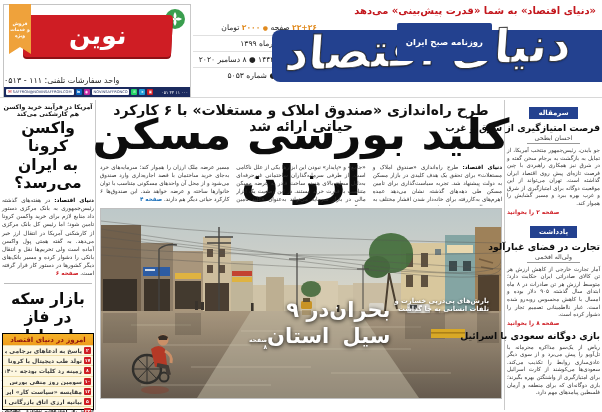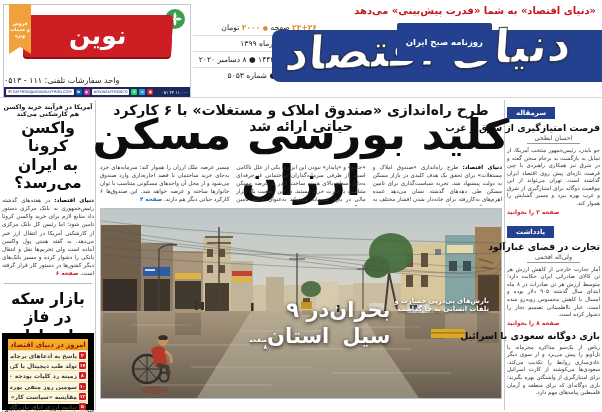--- a/index.html
+++ b/index.html
@@ -67,32 +67,32 @@
   .cap-kicker{font-size:6.8px;font-weight:bold;text-shadow:0 1px 3px rgba(0,0,0,.9);align-self:flex-start;}
   .cap-h{font-size:21px;font-weight:bold;line-height:1.25;text-shadow:0 1px 4px rgba(0,0,0,.9);align-self:flex-start;}
   .cap-ref{font-size:6px;font-weight:bold;text-shadow:0 1px 3px rgba(0,0,0,.9);align-self:flex-end;margin-top:1px;}
 
   
   .lcol{position:absolute;left:2px;top:100px;width:92px;}
   .l-kicker{font-size:6.3px;font-weight:bold;text-align:center;margin-top:3px;}
   .l-headline{font-size:15.5px;font-weight:bold;text-align:center;line-height:1.18;margin-top:2px;color:#0d0d0d;}
   .l-body{font-size:5.7px;line-height:1.42;text-align:justify;color:#333;margin-top:4px;}
   .l-div{height:1px;background:#bbb;margin:6px 2px;}
-  .todaybox{position:absolute;left:2px;top:333px;width:92px;height:77px;border:6px solid #000000;background:#fdf7e0;box-sizing:border-box;}
+  .todaybox{position:absolute;left:2px;top:333px;width:92px;height:77px;border:1px solid #000000;background:#fdf7e0;box-sizing:border-box;}
   .todayhead{height:11px;background:linear-gradient(#f6b32a,#ef9c1c);color:#8f130d;font-size:7px;font-weight:bold;
              display:flex;align-items:center;justify-content:center;}
   .trow{display:flex;align-items:center;gap:2px;height:9.2px;padding:0 2px;border-top:1px solid #efdda8;direction:rtl;}
   .trow:first-of-type{border-top:none;}
   .trow .t{flex:1;font-size:6px;font-weight:bold;color:#3a3a3a;text-align:right;white-space:nowrap;overflow:hidden;}
   .pbadge{width:7px;height:7px;background:#cf1d24;color:#fff;font-size:4.6px;font-weight:bold;border-radius:1px;
           display:flex;align-items:center;justify-content:center;flex:0 0 auto;}
 
   
   .rcol{position:absolute;left:507px;top:100px;width:93px;direction:rtl;}
-  .rbadge-wrap{text-align:left;}
+  .rbadge-wrap{text-align:center;}
   .rbadge{display:inline-block;background:#23418f;color:#fff;font-size:7px;font-weight:bold;padding:2px 9px;}
   .rtitle{font-size:9.3px;font-weight:bold;text-align:center;margin:3px 0 1px;color:#0d0d0d;white-space:nowrap;}
   .rauthor{font-size:6.3px;color:#444;text-align:center;width:58%;margin:0 auto;padding-bottom:2px;border-bottom:1px solid #999;}
   .rbody{font-size:5.5px;line-height:1.38;text-align:justify;color:#333;margin-top:3px;}
   .rref{font-size:5.8px;text-align:left;margin:1px 0 4px;}
 </style>
 </head>
 <body>
 
 <div id="page">

